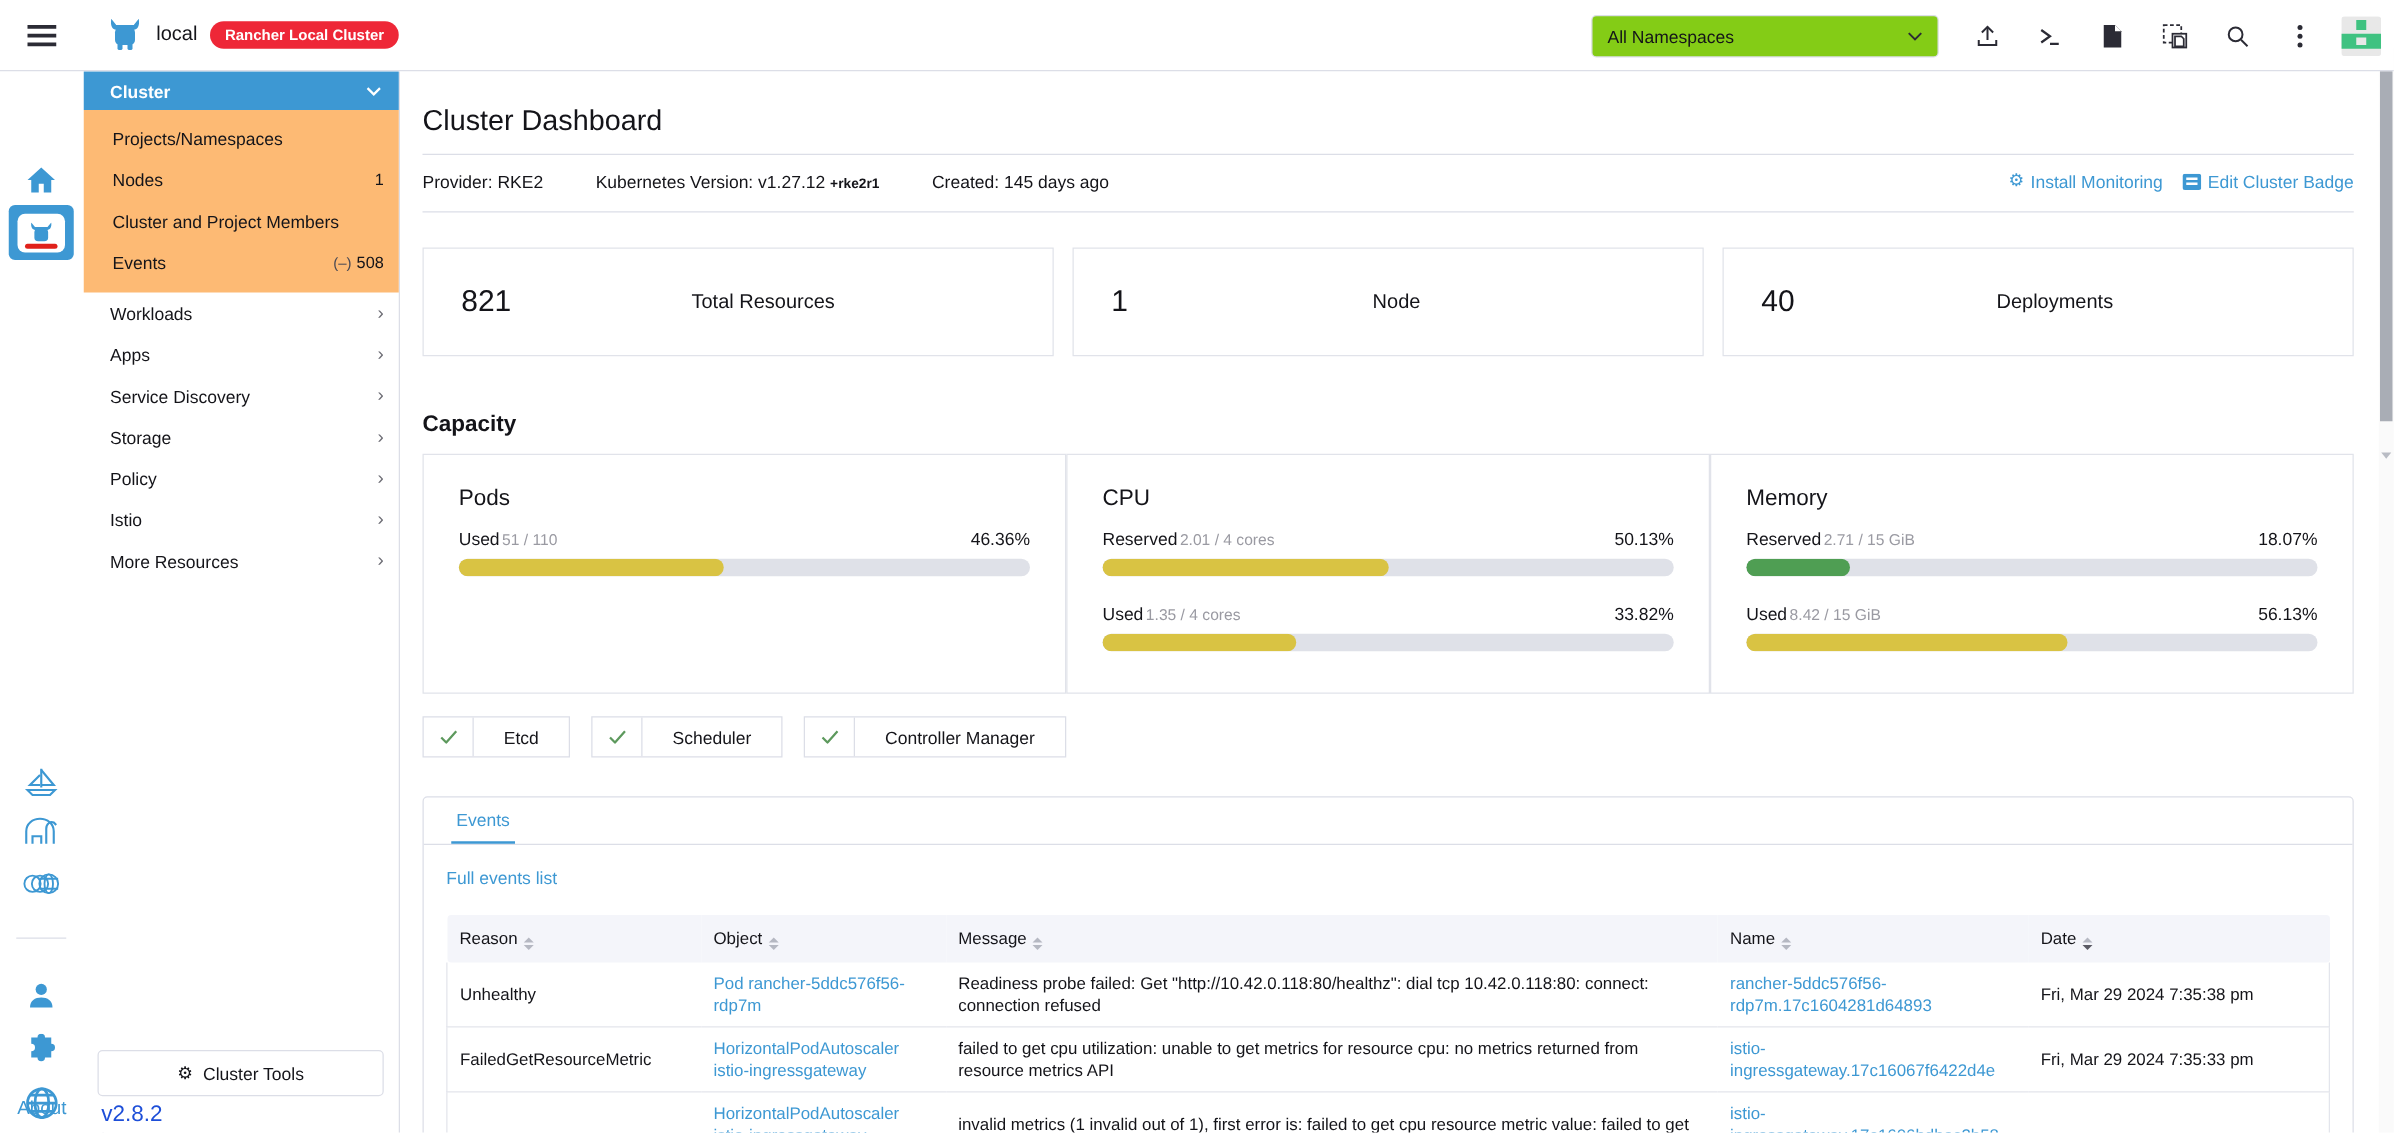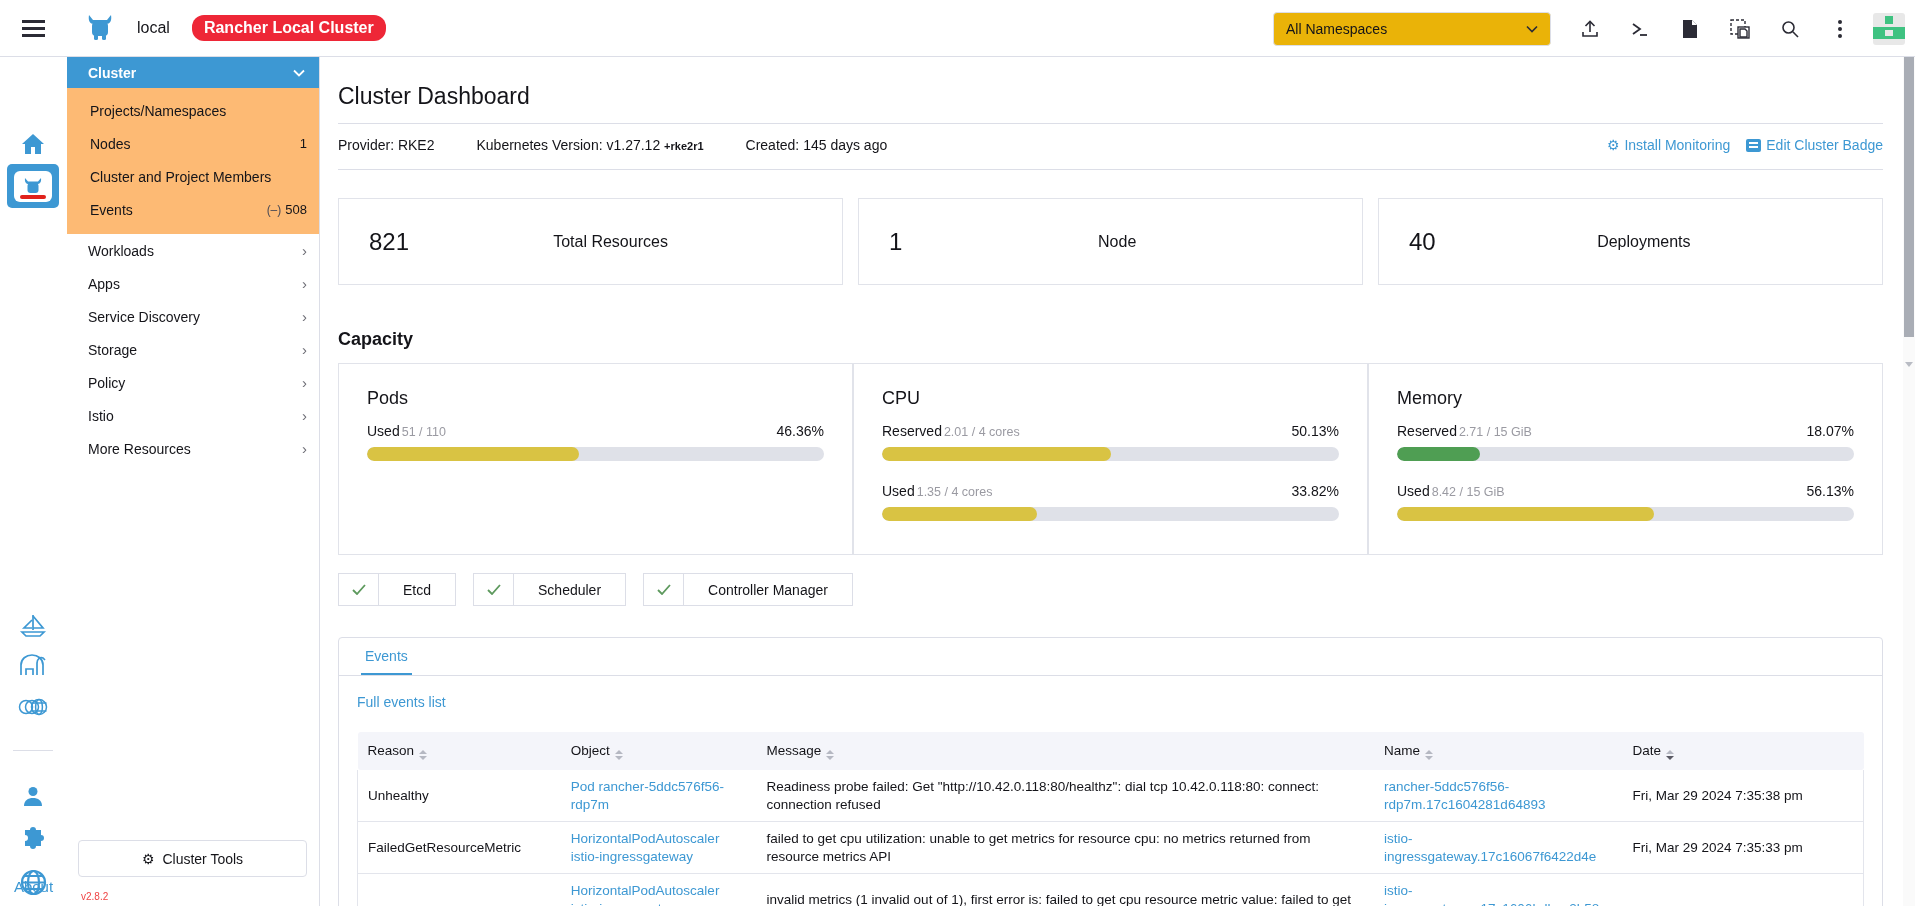--- a/index.html
+++ b/index.html
@@ -2,26 +2,26 @@
 <html><head>
 <meta charset="utf-8">
 <style>
   * { margin:0; padding:0; box-sizing:border-box; }
   html,body { width:1915px; height:906px; overflow:hidden; background:#fff;
     font-family:"Liberation Sans","DejaVu Sans",sans-serif; color:#141419; }
   .topbar { position:absolute; top:0; left:0; width:1915px; height:57px; background:#fff;
     border-bottom:1px solid #dcdee7; display:flex; align-items:center; z-index:5; }
   .burger { width:67px; display:flex; flex-direction:column; gap:4px; align-items:center; cursor:pointer; }
   .burger div { width:23px; height:3px; background:#2b2b35; }
-  .brand { display:flex; align-items:center; gap:22px; margin-left:18px; }
+  .brand { display:flex; align-items:center; gap:10px; margin-left:18px; }
   .cluster-name { font-size:16px; }
-  .badge-pill { background:#ee2737; color:#fff; font-size:16px; font-weight:bold;
+  .badge-pill { background:#ee2737; color:#fff; font-size:12px; font-weight:bold;
     padding:4px 12px; border-radius:12px; }
   .top-right { position:absolute; right:10px; top:0; height:57px; display:flex; align-items:center; gap:0; }
-  .ns-select { width:278px; height:34px; border:1px solid #dcdee7; border-radius:4px; background:#eab308;
+  .ns-select { width:278px; height:34px; border:1px solid #dcdee7; border-radius:4px; background:#84cc16;
     display:flex; align-items:center; justify-content:space-between; padding:0 12px; font-size:14px; cursor:pointer; margin-right:14px; }
   .icon-btn { width:50px; height:40px; display:flex; align-items:center; justify-content:center; cursor:pointer; }
   .avatar { width:32px; height:32px; border-radius:3px; overflow:hidden; margin-left:8px; cursor:pointer; }
   .rail { position:absolute; left:0; top:57px; width:83px; bottom:0; background:#fff; border-right:1px solid #dcdee7; }
   .rail-item { position:absolute; left:0; width:66px; display:flex; justify-content:center; cursor:pointer; }
   .cluster-tile { position:absolute; left:7px; top:107px; width:52px; height:44px; background:#3d98d3;
     border-radius:5px; display:flex; align-items:center; justify-content:center; cursor:pointer; }
   .tile-inner { width:38px; height:31px; background:#fff; border-radius:6px; position:relative;
     display:flex; align-items:center; justify-content:center; }
   .tile-red { position:absolute; bottom:3px; left:6px; right:6px; height:4px; background:#e0211b; border-radius:2px; }
@@ -34,21 +34,21 @@
   .nav-item { height:33px; display:flex; align-items:center; justify-content:space-between;
     padding:0 12px 0 23px; font-size:14px; cursor:pointer; }
   .nav-item .cnt { color:#141419; font-size:13px; display:flex; align-items:center; gap:4px; }
   .cnt-icon { color:#4a4a55; font-size:12px; }
   .nav-top { height:33px; display:flex; align-items:center; justify-content:space-between;
     padding:0 12px 0 21px; font-size:14px; cursor:pointer; }
   .chev { color:#6e6e76; font-size:15px; line-height:1; }
   .cluster-tools { position:absolute; left:11px; right:12px; bottom:29px; height:37px; border:1px solid #dcdee7;
     border-radius:4px; background:#fff; display:flex; align-items:center; justify-content:center; gap:8px;
     font-size:14px; cursor:pointer; }
-  .version { position:absolute; left:14px; bottom:4px; color:#ef4444; font-size:10px; }
+  .version { position:absolute; left:14px; bottom:4px; color:#1d4ed8; font-size:18px; }
   .main { position:absolute; left:320px; top:57px; right:12px; bottom:0; background:#fff;
     padding:0 20px 0 18px; overflow:hidden; }
   h1 { font-size:23px; font-weight:400; margin-top:26px; }
   .hr { border:none; border-top:1px solid #dcdee7; height:0; }
   .hr1 { margin-top:13px; } .hr2 { margin-top:16px; }
   .glance { margin-top:13px; display:flex; align-items:center; font-size:14px; position:relative; }
   .glance .item { margin-right:42px; }
   .glance b { font-weight:normal; }
   .k8s-suffix { font-size:11px; font-weight:bold; }
   .glance-actions { position:absolute; right:0; top:0; display:flex; gap:16px; }

